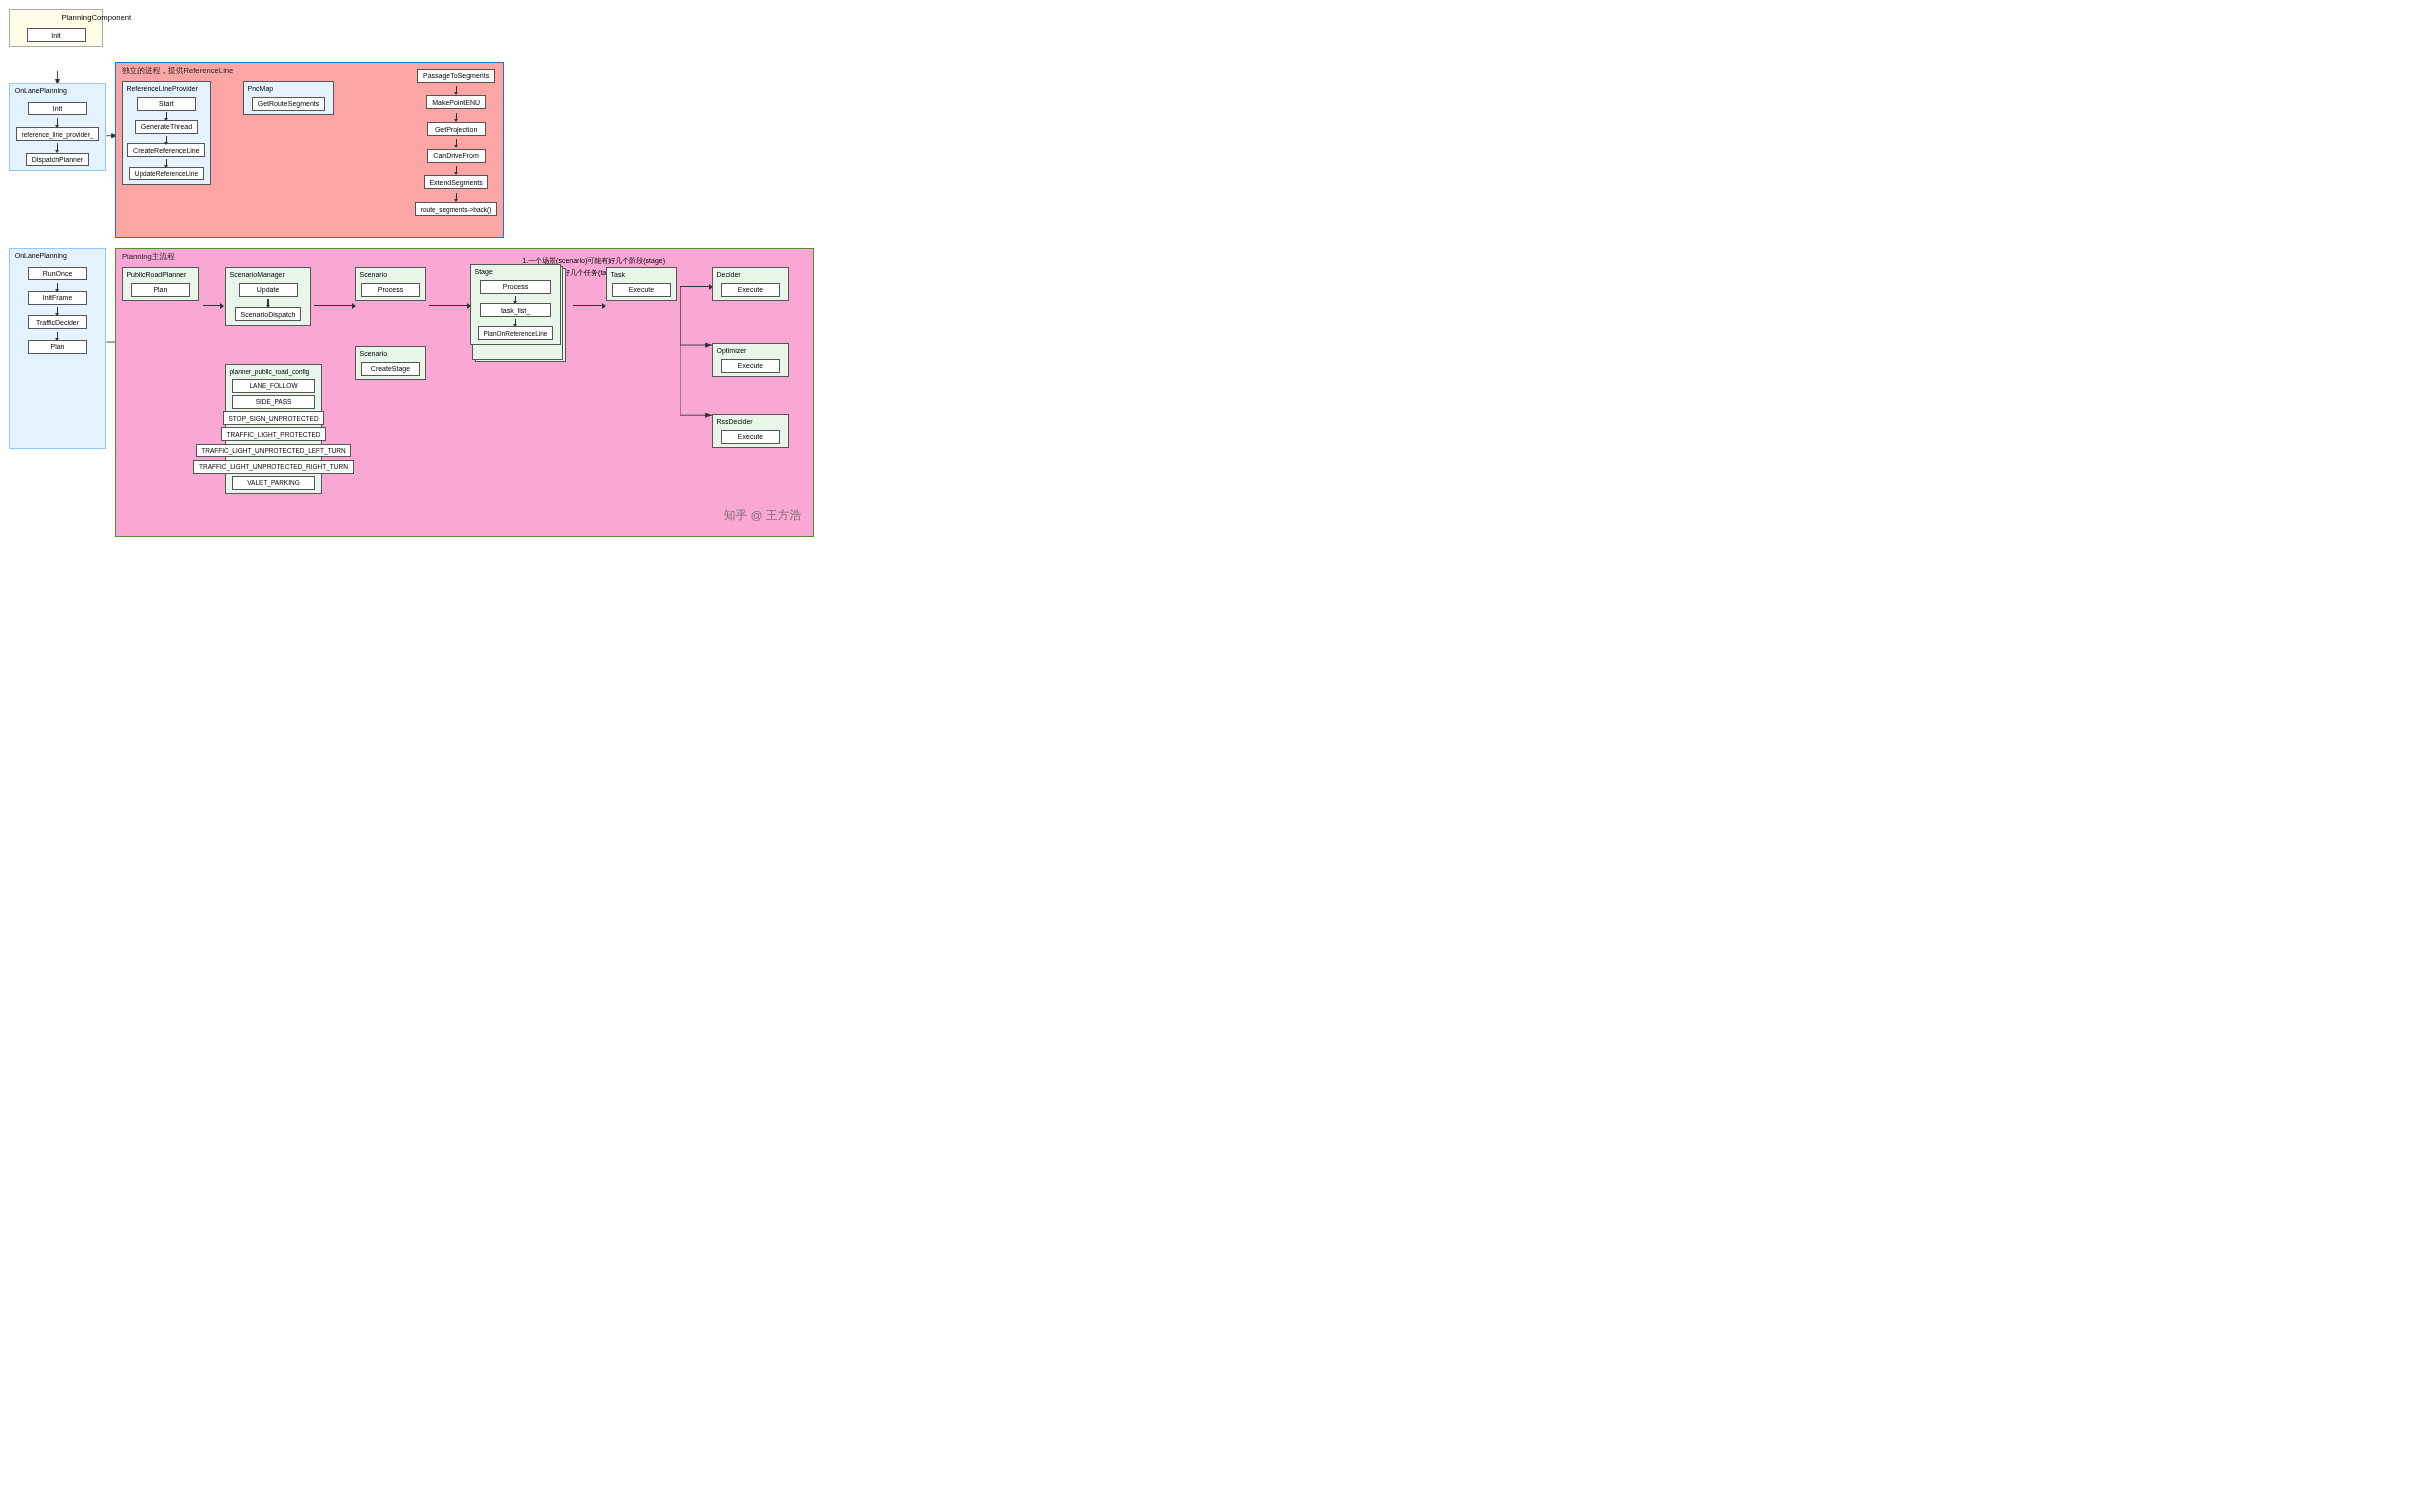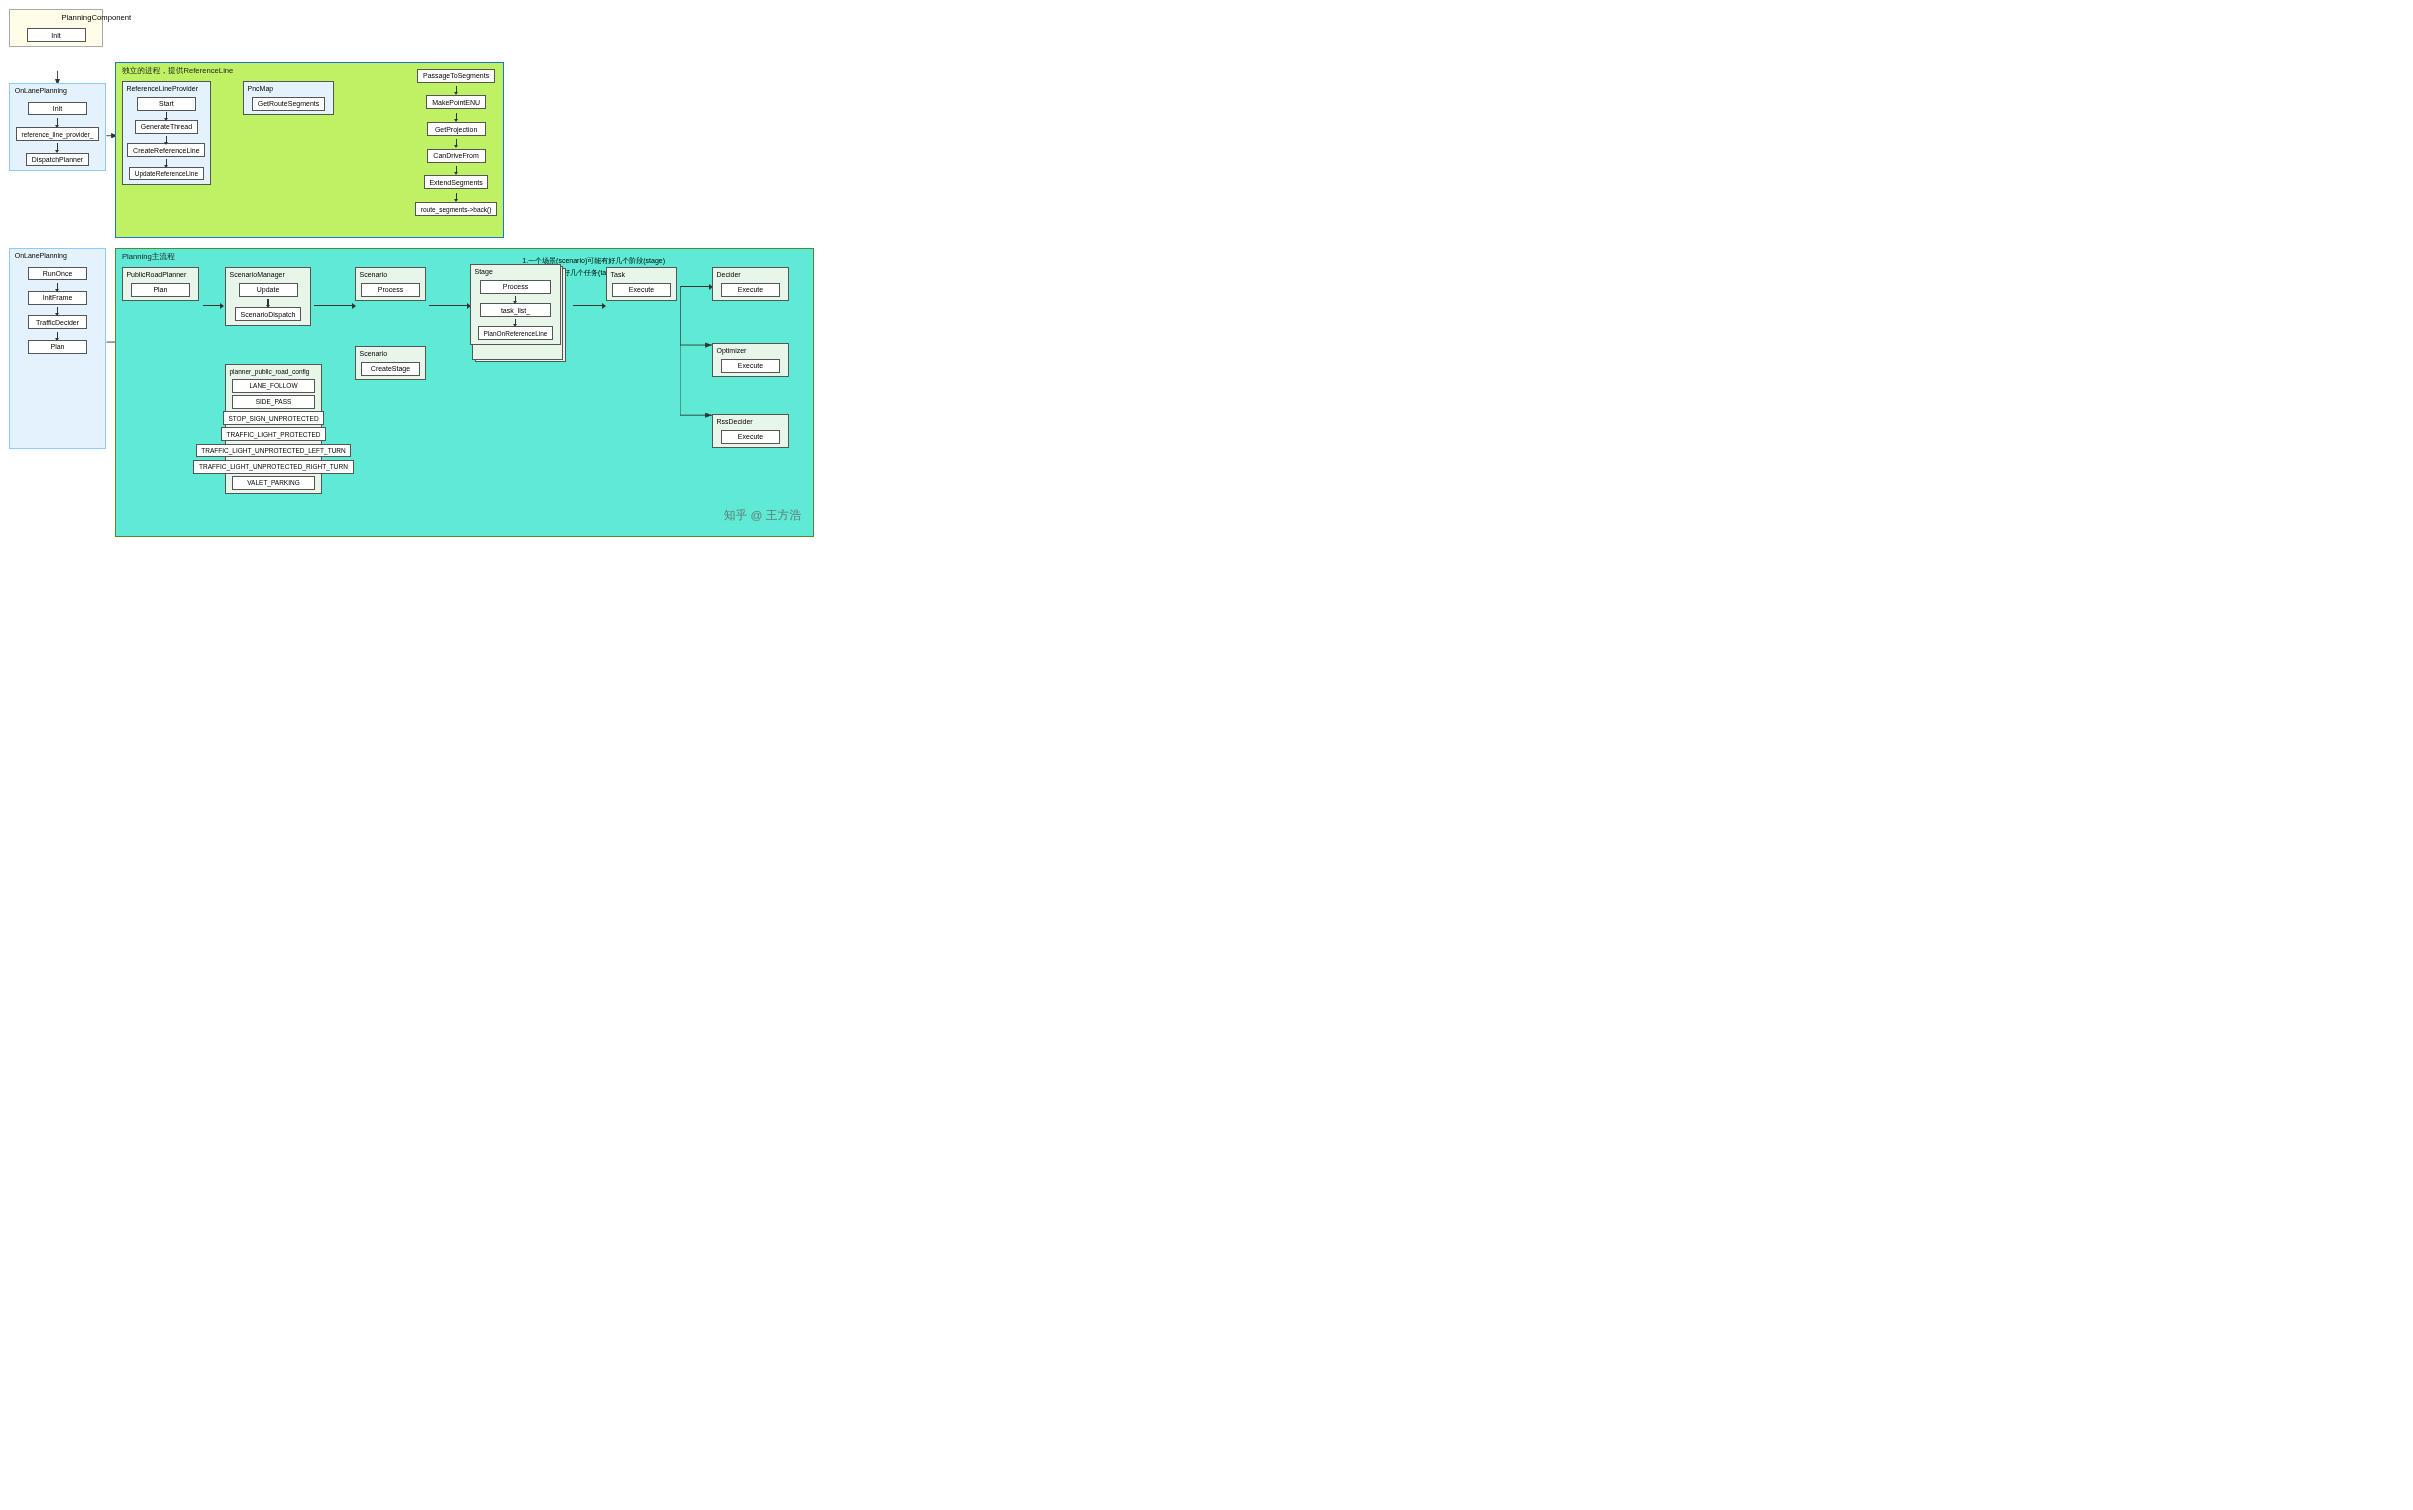--- a/index.html
+++ b/index.html
@@ -61,21 +61,21 @@
     }
 
     
     .blue-region {
       position: absolute;
       top: 56px;
       left: 109px;
       width: 389px;
       height: 176px;
       border: 1.2px solid #1976d2;
-      background: #bef264;
+      background: #fca5a5;
     }
 
     
     .rlp-box {
       position: absolute;
       top: 17.7px;
       left: 5.9px;
       width: 89px;
       border: 1.2px solid #555;
       background: #e3f2fd;
@@ -105,21 +105,21 @@
     }
 
     
     .green-region {
       position: absolute;
       top: 242px;
       left: 109px;
       width: 699px;
       height: 289px;
       border: 1.2px solid #558b2f;
-      background: #5eead4;
+      background: #f9a8d4;
     }
 
     
     .on-lane-planning-bottom {
       position: absolute;
       top: 242px;
       left: 3px;
       width: 97px;
       border: 1.2px solid #90caf9;
       background: #e3f2fd;

